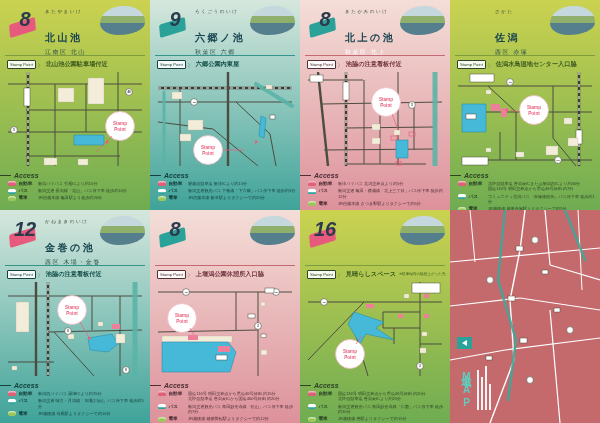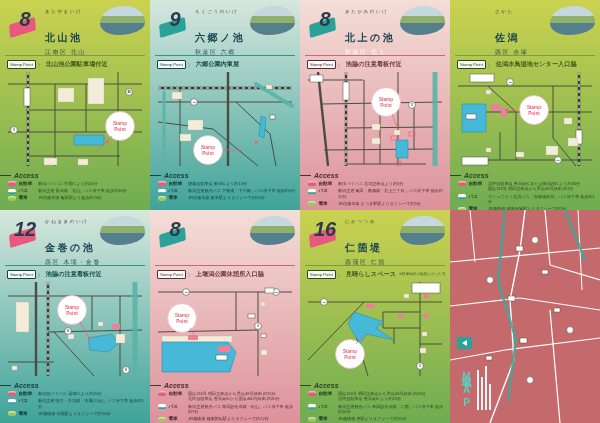--- a/index.html
+++ b/index.html
@@ -476,25 +476,20 @@
           </div>
         </div>
     </div>
   </section>
 
   <section class="panel theme-green">
     <div class="numwrap">
       <span class="ribbon ribbon-pink"></span>
       <span class="num">16</span>
     </div>
-    <div class="titles">
-      <div class="furi">にかつつみ</div>
-      <div class="name">仁箇堤</div>
-      <div class="dist">西蒲区 仁箇</div>
-    </div>
     <div class="photo"></div>
     <div class="divider"></div>
     <div class="sp-row">
       <span class="sp-badge">Stamp Point</span>
       <span class="sp-chev"></span>
       <span class="sp-loc">見晴らしスペース</span>
       <span class="sp-note">※駐車場内の階段上がった先</span>
     </div>
     <svg class="map" width="138" height="94" viewBox="0 0 134 94">
         <line x1="0" y1="20" x2="134" y2="20" stroke="#4c4c40" stroke-width="1"></line>

